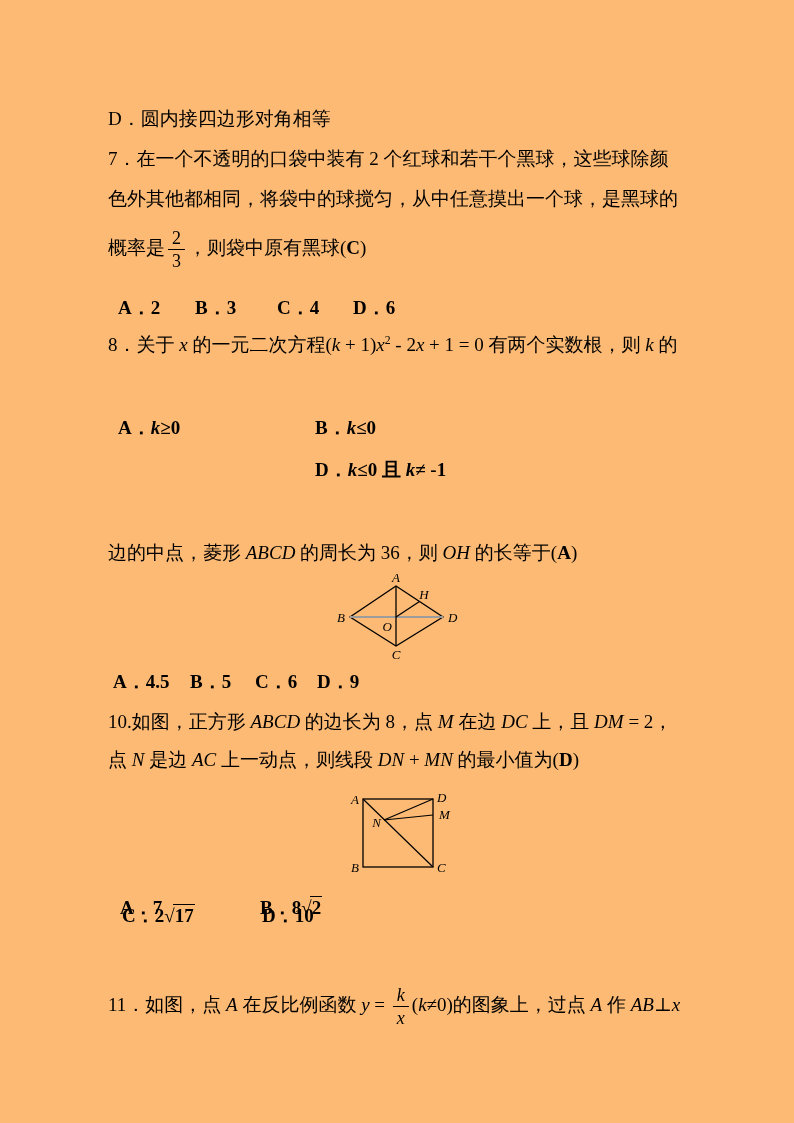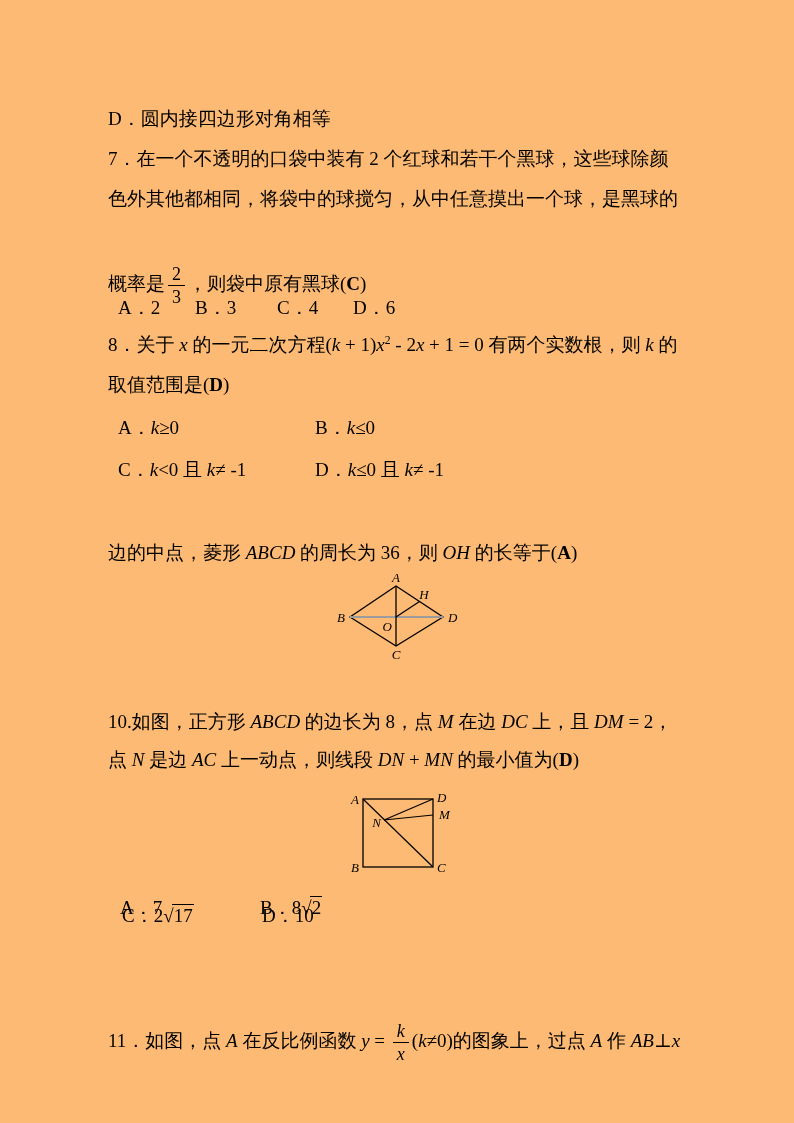--- a/index.html
+++ b/index.html
@@ -8,22 +8,22 @@
     background:#ffffff;
     font-family:"Liberation Serif","DejaVu Serif",serif;
     font-size:19px; color:#000;
     position:relative; overflow:hidden;
   }
   .page { position:absolute; inset:0; width:794px; height:1123px; background:#fdba74; }
   .line {
     position:absolute; left:108px; width:640px;
     height:28px; line-height:28px; white-space:nowrap;
   }
-  .fracline { height:56px; line-height:56px;margin-top:36px; }
-  .optrow { position:absolute; left:0; width:794px; height:28px; line-height:28px; }
+  .fracline { height:56px; line-height:56px; }
+  .optrow { position:absolute; left:0; width:794px; height:28px; line-height:28px;font-weight:bold; }
   .optrow .opt { position:absolute; white-space:nowrap; }
   .v { font-style:italic; }
   b.ans { font-weight:bold; }
   sup { font-size:0.62em; vertical-align:super; line-height:0; }
   .frac {
     display:inline-block; vertical-align:middle; text-align:center;
     line-height:1.12; font-size:18px; margin:0 3px;
   }
   .frac .num { display:block; border-bottom:1.2px solid #000; padding:0 4px 1px 4px; }
   .frac .den { display:block; padding:1px 4px 0 4px; }
@@ -57,49 +57,51 @@
   <div class="optrow" style="top:294px">
     <span class="opt" style="left:118px">A．2</span>
     <span class="opt" style="left:195px">B．3</span>
     <span class="opt" style="left:277px">C．4</span>
     <span class="opt" style="left:353px">D．6</span>
   </div>
 
   <div class="line" style="top:331px">
     <span>8．关于 </span><span class="v">x</span><span> 的一元二次方程(</span><span class="v">k</span><span> + 1)</span><span class="v">x</span><sup>2</sup><span> - 2</span><span class="v">x</span><span> + 1 = 0 有两个实数根，则 </span><span class="v">k</span><span> 的</span>
   </div>
-  <div class="line" style="top:371px">
-    <span>取值范围是(</span><b class="ans">D</b><span>)</span>
-  </div>
   <div class="optrow" style="top:414px">
     <span class="opt" style="left:118px"><span>A．</span><span class="v">k</span><span>≥0</span></span>
     <span class="opt" style="left:315px"><span>B．</span><span class="v">k</span><span>≤0</span></span>
   </div>
   <div class="optrow" style="top:456px">
-    <span class="opt" style="left:118px"><span>C．</span><span class="v">k</span><span>&lt;0 且 </span><span class="v">k</span><span>≠ -1</span></span>
     <span class="opt" style="left:315px"><span>D．</span><span class="v">k</span><span>≤0 且 </span><span class="v">k</span><span>≠ -1</span></span>
   </div>
 
   <div class="line" style="top:539px">
     <span>边的中点，菱形 </span><span class="v">ABCD</span><span> 的周长为 36，则 </span><span class="v">OH</span><span> 的长等于(</span><b class="ans">A</b><span>)</span>
   </div>
 
   <svg style="left:335px; top:570px" width="135" height="92" viewBox="335 570 135 92">
     <polygon points="396,586 443,617 396,646 350,617" fill="none" stroke="#000" stroke-width="1.3"></polygon>
     <line x1="350" y1="617" x2="443" y2="617" stroke="#9c9c9c" stroke-width="2"></line>
     <line x1="396" y1="586" x2="396" y2="646" stroke="#000" stroke-width="1.3"></line>
     <line x1="396" y1="617" x2="419.5" y2="601.5" stroke="#000" stroke-width="1.3"></line>
     <text x="396" y="582" text-anchor="middle">A</text>
     <text x="345" y="622" text-anchor="end">B</text>
     <text x="448" y="622" text-anchor="start">D</text>
     <text x="396" y="659" text-anchor="middle">C</text>
     <text x="392" y="631" text-anchor="end">O</text>
     <text x="424" y="599" text-anchor="middle">H</text>
   </svg>
 
+  <div class="optrow" style="top:668px">
+    <span class="opt" style="left:113px">A．4.5</span>
+    <span class="opt" style="left:190px">B．5</span>
+    <span class="opt" style="left:255px">C．6</span>
+    <span class="opt" style="left:317px">D．9</span>
+  </div>
 
   <div class="line" style="top:708px">
     <span>10.如图，正方形 </span><span class="v">ABCD</span><span> 的边长为 8，点 </span><span class="v">M</span><span> 在边 </span><span class="v">DC</span><span> 上，且 </span><span class="v">DM</span><span> = 2，</span>
   </div>
   <div class="line" style="top:746px">
     <span>点 </span><span class="v">N</span><span> 是边 </span><span class="v">AC</span><span> 上一动点，则线段 </span><span class="v">DN</span><span> + </span><span class="v">MN</span><span> 的最小值为(</span><b class="ans">D</b><span>)</span>
   </div>
 
   <svg style="left:348px; top:786px" width="115" height="94" viewBox="348 786 115 94">
     <rect x="363" y="799" width="70" height="68" fill="none" stroke="#000" stroke-width="1.3"></rect>

